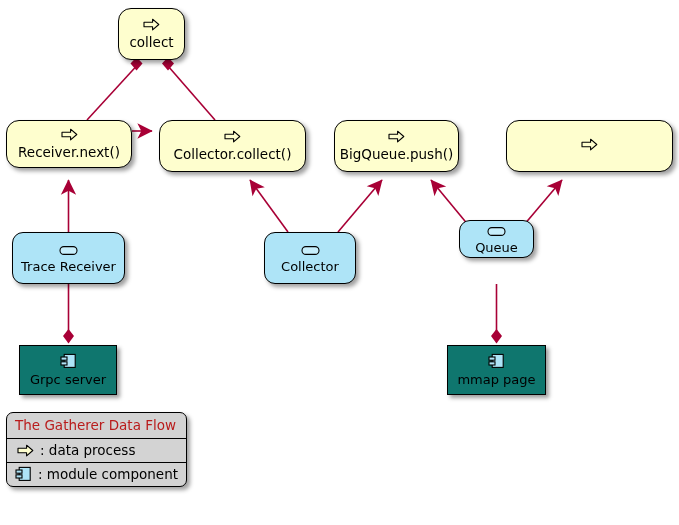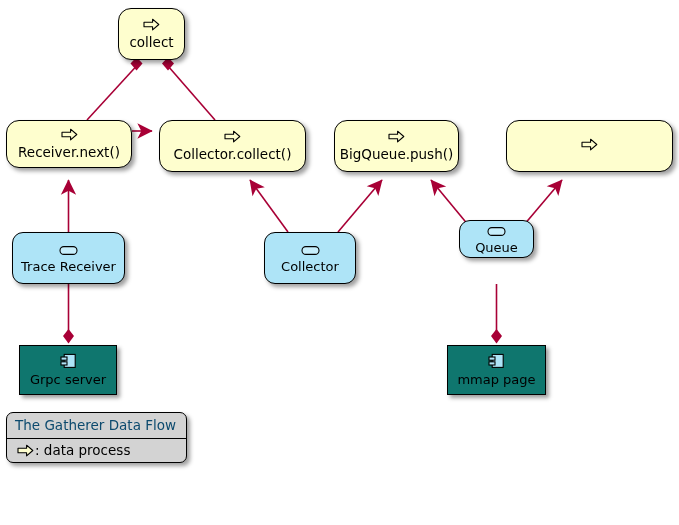--- a/index.html
+++ b/index.html
@@ -91,28 +91,29 @@
     z-index: 3;
     box-sizing: border-box;
     background: #D3D3D3;
     border: 1.3px solid #000000;
     border-radius: 7px;
     box-shadow: 3px 3px 4px rgba(0,0,0,0.38);
     overflow: hidden;
   }
   #legend .legend-title {
     font-size: 13.5px;
-    color: #0c4a6e;
+    color: #b91c1c;
     padding: 4px 8px 5px 8px;
     border-bottom: 1.3px solid #000000;
     white-space: nowrap;
   }
   #legend .legend-row {
     display: flex;
     align-items: center;
+    gap: 5px;
     padding: 3px 8px 4px 8px;
     border-bottom: 1.3px solid #000000;
     white-space: nowrap;
   }
   #legend .legend-row:last-child { border-bottom: none; }
   #legend .legend-row .legend-text {
     font-size: 13.5px;
     color: #000000;
   }
   #legend .legend-row .legend-glyph {
@@ -293,15 +294,25 @@
     <div class="legend-row">
       <span class="legend-glyph">
         <svg width="17" height="13" viewBox="0 0 17 13" xmlns="http://www.w3.org/2000/svg">
           <path d="M1 4.2 H9.6 V1.2 L15.8 6.5 L9.6 11.8 V8.8 H1 Z" fill="#FEFECE" stroke="#000000" stroke-width="1.1" stroke-linejoin="round"></path>
         </svg>
       </span>
       <span class="legend-text">: data process</span>
     </div>
 
 
+    <div class="legend-row">
+      <span class="legend-glyph">
+        <svg width="17" height="16" viewBox="0 0 17 16" xmlns="http://www.w3.org/2000/svg">
+          <rect x="4.2" y="1.4" width="11" height="13" fill="#AEE4F7" stroke="#000000" stroke-width="1.1"></rect>
+          <rect x="1" y="4" width="6" height="3.2" fill="#AEE4F7" stroke="#000000" stroke-width="1.1"></rect>
+          <rect x="1" y="8.8" width="6" height="3.2" fill="#AEE4F7" stroke="#000000" stroke-width="1.1"></rect>
+        </svg>
+      </span>
+      <span class="legend-text">: module component</span>
+    </div>
   </div>
 
 </div>
 
 </body></html>

